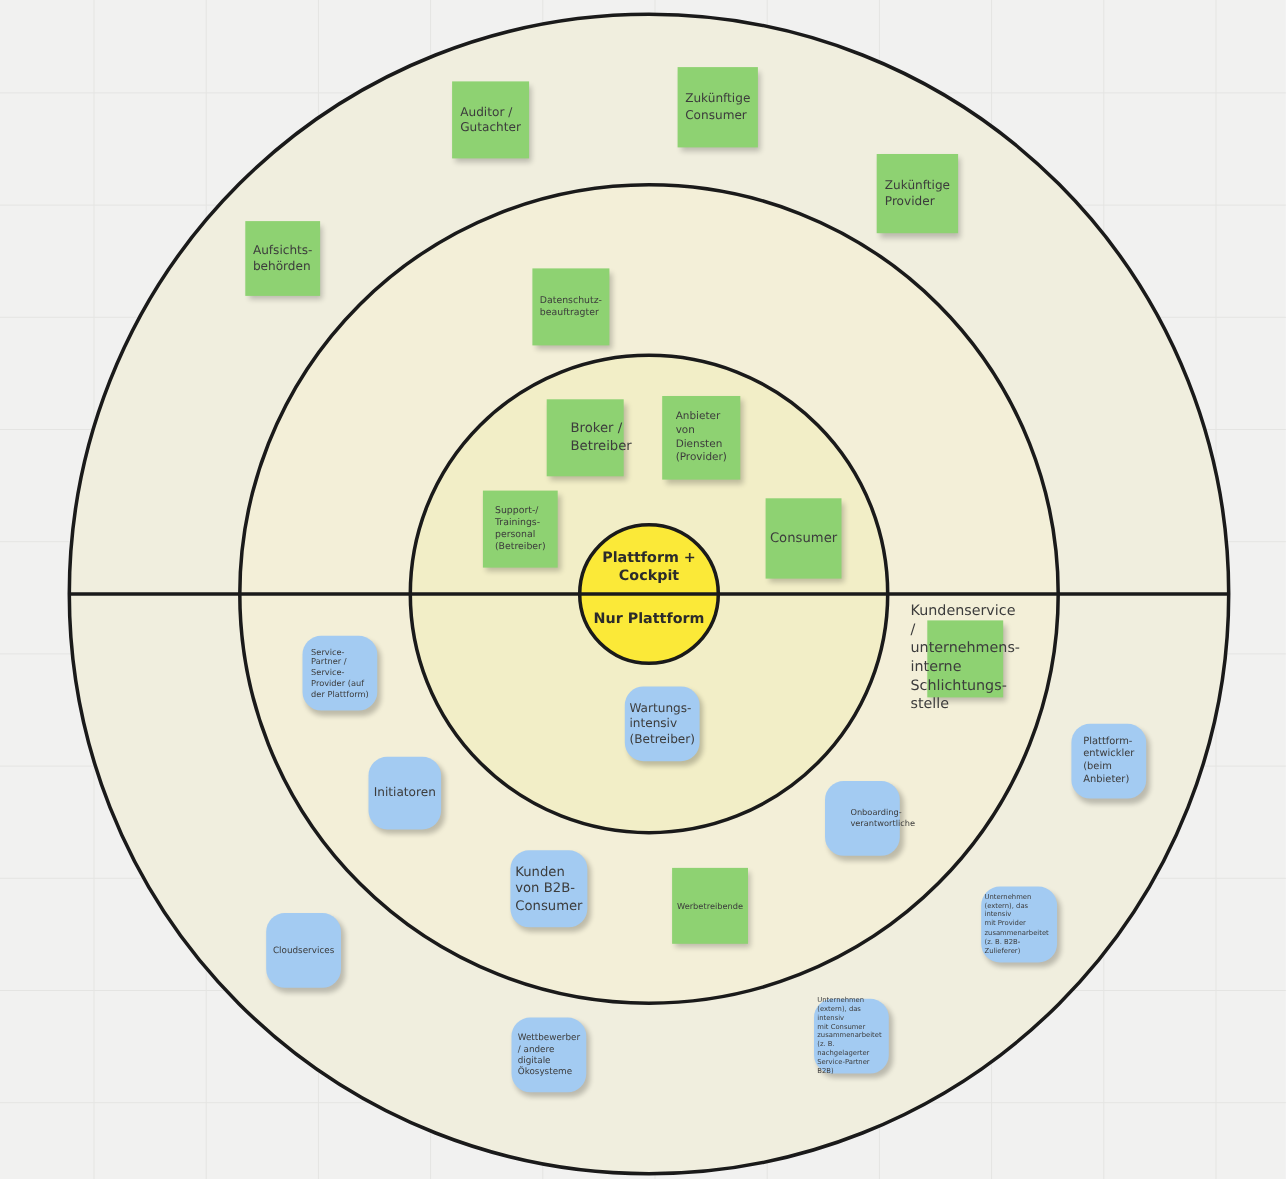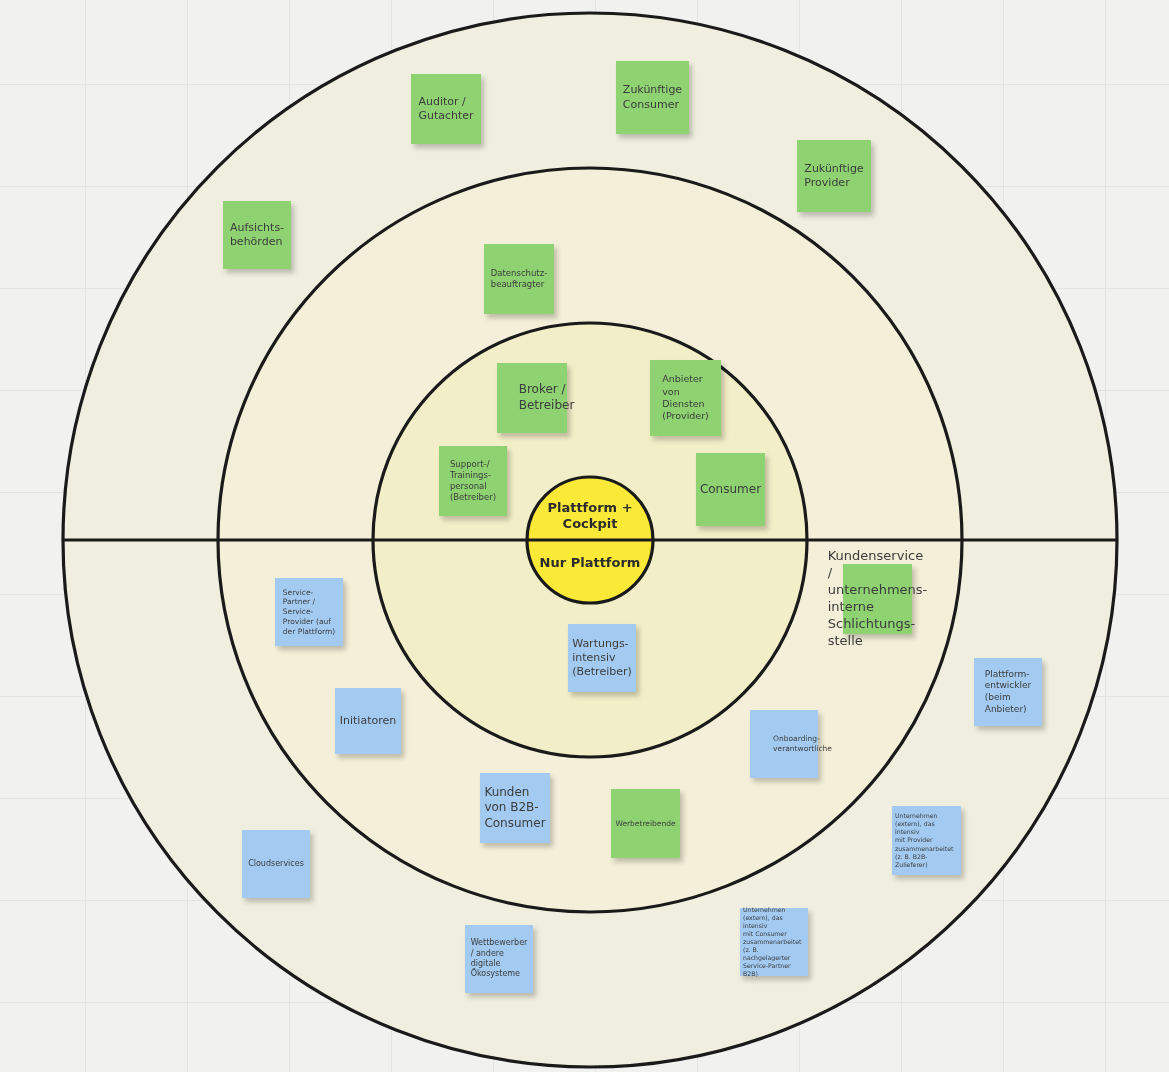--- a/index.html
+++ b/index.html
@@ -32,21 +32,21 @@
     align-items: center;
     justify-content: center;
     color: #3c3c3c;
     line-height: 1.3;
     box-shadow: 3px 4px 5px rgba(0,0,0,0.22);
     padding: 3px;
     word-wrap: break-word;
     white-space: pre-line;
   }
   .note.green { background-color: #8ed272; }
-  .note.blue  { background-color: #a3cbf2; }
+  .note.blue  { background-color: #a3cbf2; border-radius: 17px; }
   .center-label {
     position: absolute;
     display: flex;
     align-items: center;
     justify-content: center;
     text-align: center;
     font-weight: bold;
     color: #2b2b2b;
     line-height: 1.25;
     white-space: pre-line;
@@ -78,21 +78,21 @@
       <div class="note green" style="left: 616px; top: 61px; width: 73px; height: 73px; font-size: 11px;">Zukünftige
 Consumer</div>
       <div class="note green" style="left: 797px; top: 140px; width: 74px; height: 72px; font-size: 11px;">Zukünftige
 Provider</div>
       <div class="note green" style="left: 223px; top: 201px; width: 68px; height: 68px; font-size: 11px;">Aufsichts-
 behörden</div>
       <div class="note green" style="left: 484px; top: 244px; width: 70px; height: 70px; font-size: 8.5px;">Datenschutz-
 beauftragter</div>
       <div class="note green" style="left: 497px; top: 363px; width: 70px; height: 70px; font-size: 12px; padding-left: 32px;">Broker /
 Betreiber</div>
-      <div class="note green" style="left: 602px; top: 360px; width: 71px; height: 76px; font-size: 9.5px; margin-left: 48px;">Anbieter
+      <div class="note green" style="left: 602px; top: 360px; width: 71px; height: 76px; font-size: 9.5px;">Anbieter
 von
 Diensten
 (Provider)</div>
       <div class="note green" style="left: 439px; top: 446px; width: 68px; height: 70px; font-size: 8.5px;">Support-/
 Trainings-
 personal
 (Betreiber)</div>
       <div class="note green" style="left: 696px; top: 453px; width: 69px; height: 73px; font-size: 12px;">Consumer</div>
       <div class="note green" style="left: 843px; top: 564px; width: 69px; height: 70px; font-size: 13px;">Kundenservice /
 unternehmens-
@@ -107,21 +107,21 @@
       <div class="note blue" style="left: 568px; top: 624px; width: 68px; height: 68px; font-size: 11px;">Wartungs-
 intensiv
 (Betreiber)</div>
       <div class="note blue" style="left: 974px; top: 658px; width: 68px; height: 68px; font-size: 9px;">Plattform-
 entwickler
 (beim
 Anbieter)</div>
       <div class="note blue" style="left: 335px; top: 688px; width: 66px; height: 66px; font-size: 11px;">Initiatoren</div>
       <div class="note blue" style="left: 750px; top: 710px; width: 68px; height: 68px; font-size: 7.5px; padding-left: 40px;">Onboarding-
 verantwortliche</div>
-      <div class="note blue" style="left: 464px; top: 773px; width: 70px; height: 70px; font-size: 12px; margin-left: 16px;">Kunden
+      <div class="note blue" style="left: 464px; top: 773px; width: 70px; height: 70px; font-size: 12px;">Kunden
 von B2B-
 Consumer</div>
       <div class="note green" style="left: 611px; top: 789px; width: 69px; height: 69px; font-size: 7.5px;">Werbetreibende</div>
       <div class="note blue" style="left: 892px; top: 806px; width: 69px; height: 69px; font-size: 6.2px;">Unternehmen
 (extern), das intensiv
 mit Provider
 zusammenarbeitet
 (z. B. B2B-Zulieferer)</div>
       <div class="note blue" style="left: 242px; top: 830px; width: 68px; height: 68px; font-size: 8px;">Cloudservices</div>
       <div class="note blue" style="left: 740px; top: 908px; width: 68px; height: 68px; font-size: 6.2px;">Unternehmen

